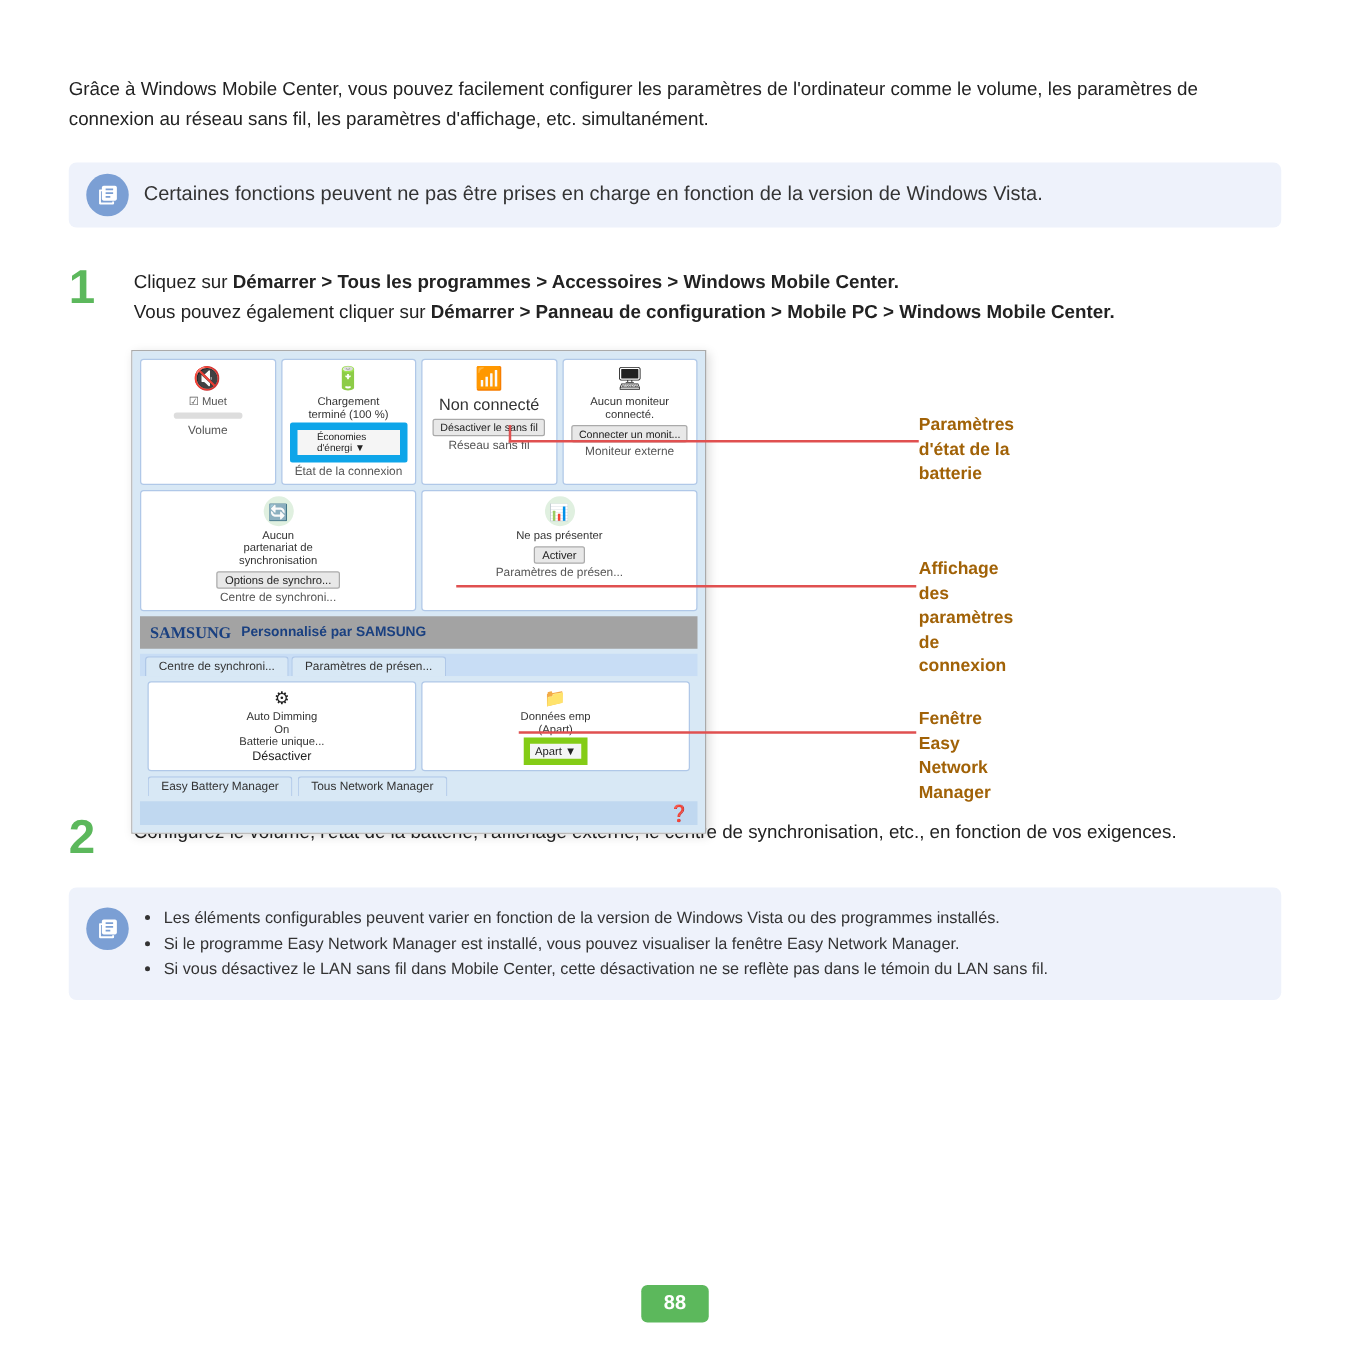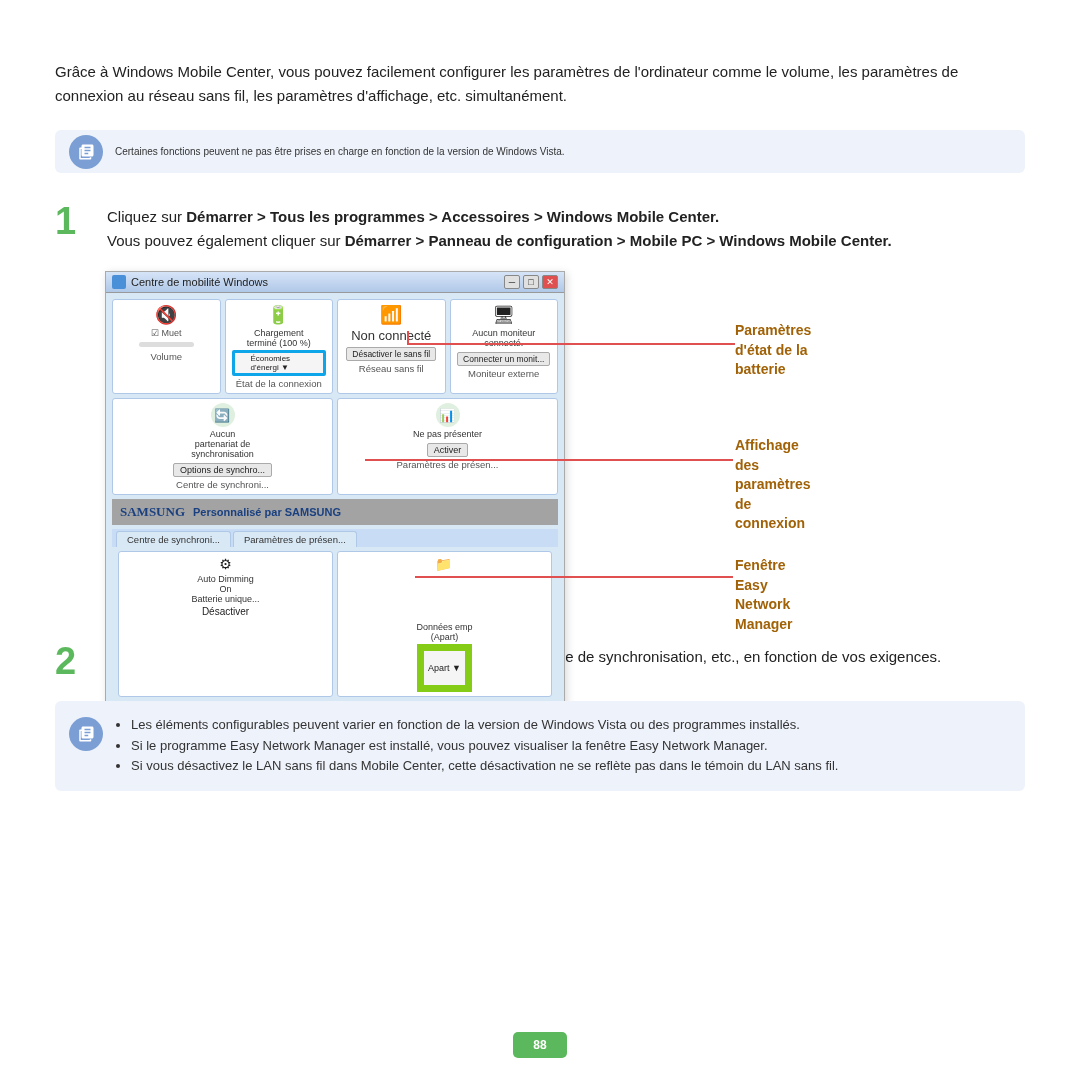--- a/index.html
+++ b/index.html
@@ -50,21 +50,21 @@
       height: 34px;
       background: #7b9fd4;
       border-radius: 50%;
       display: flex;
       align-items: center;
       justify-content: center;
       color: white;
       font-size: 18px;
     }
     .note-box p {
-      font-size: 10px;
+      font-size: 16px;
       color: #333;
       line-height: 1.5;
     }
     .step-block {
       display: flex;
       align-items: flex-start;
       margin-bottom: 18px;
     }
     .step-number {
       font-size: 38px;
@@ -290,21 +290,21 @@
       color: #333;
       line-height: 1.6;
     }
     .page-num-badge {
       position: absolute;
       bottom: 22px;
       left: 50%;
       transform: translateX(-50%);
       background: #5cb85c;
       color: #fff;
-      font-size: 12px;
+      font-size: 16px;
       font-weight: bold;
       padding: 6px 6px;
       border-radius: 5px;
       min-width: 54px;
       text-align: center;
     }
   </style>
 </head>
 <body>
 
@@ -331,46 +331,35 @@
     <div class="step-text">
       <span>Cliquez sur </span><strong>Démarrer &gt; Tous les programmes &gt; Accessoires &gt; Windows Mobile Center.</strong><br>
       <span>Vous pouvez également cliquer sur </span><strong>Démarrer &gt; Panneau de configuration &gt; Mobile PC &gt; Windows Mobile Center.</strong>
     </div>
   </div>
 
   
   <div class="screenshot-area" style="height:360px;">
 
     <div class="window-frame" style="position:absolute; left:0; top:0; width:460px;">
-      <div class="window-titlebar">
-        <div class="window-titlebar-left">
-          <div class="window-icon"></div>
-          <span>Centre de mobilité Windows</span>
-        </div>
-        <div class="window-controls">
-          <div class="wc">─</div>
-          <div class="wc">□</div>
-          <div class="wc close">✕</div>
-        </div>
-      </div>
       <div class="window-body">
 
         <div class="win-row">
           <div class="win-cell">
             <div class="cell-icon" style="font-size:18px;">🔇</div>
             <div style="font-size:9px;color:#555;">☑ Muet</div>
             <div style="width:55px;height:5px;background:#ddd;border-radius:3px;margin:2px 0;">
                 <div style="width:0%;height:100%;background:#4a90d9;border-radius:3px;"></div>
               </div>
             <div class="cell-label">Volume</div>
           </div>
           <div class="win-cell">
             <div class="cell-icon" style="font-size:18px;">🔋</div>
             <div style="font-size:9px;text-align:center;color:#333;">Chargement<br>terminé (100 %)</div>
-            <div class="cell-dropdown" style="font-size:8px;border:3px solid #0ea5e9;padding:1px 16px;background:#f5f5f5;">Économies d'énergi ▼</div>
+            <div class="cell-dropdown" style="font-size:8px;border:6px solid #0ea5e9;padding:1px 16px;background:#f5f5f5;">Économies d'énergi ▼</div>
             <div class="cell-label">État de la connexion</div>
           </div>
           <div class="win-cell">
             <div class="cell-icon" style="font-size:18px;">📶</div>
             <div style="font-size:13px;color:#333;">Non connecté</div>
             <div class="cell-btn" style="background:#e8e8e8;border:1px solid #aaa;border-radius:2px;padding:1px 5px;font-size:8.5px;">Désactiver le sans fil</div>
             <div class="cell-label">Réseau sans fil</div>
           </div>
           <div class="win-cell">
             <div class="cell-icon" style="font-size:18px;">🖥</div>
@@ -407,22 +396,22 @@
 
         <div class="win-footer-body">
           <div class="win-bottom-row">
             <div class="win-bottom-cell">
               <div style="font-size:14px;">⚙</div>
               <div style="font-size:9px;text-align:center;color:#333;">Auto Dimming<br>On<br>Batterie unique...</div>
               <div class="cell-btn">Désactiver</div>
             </div>
             <div class="win-bottom-cell">
               <div style="font-size:14px;">📁</div>
-              <div style="font-size:9px;text-align:center;color:#333;margin-top:48px;">Données emp<br>(Apart)</div>
-              <div class="cell-dropdown" style="font-size:9px;border:7px solid #84cc16;padding:12px 4px;background:#f5f5f5;">Apart ▼</div>
+              <div style="font-size:9px;text-align:center;color:#333;">Données emp<br>(Apart)</div>
+              <div class="cell-dropdown" style="font-size:9px;border:5px solid #84cc16;padding:1px 4px;background:#f5f5f5;">Apart ▼</div>
             </div>
           </div>
 
           <div style="display:flex;gap:4px;margin-top:4px;">
             <div class="footer-tab">Easy Battery Manager</div>
             <div class="footer-tab">Tous Network Manager</div>
           </div>
         </div>
         <div class="win-info-bar">
           <span style="font-size:13px;">❓</span>

